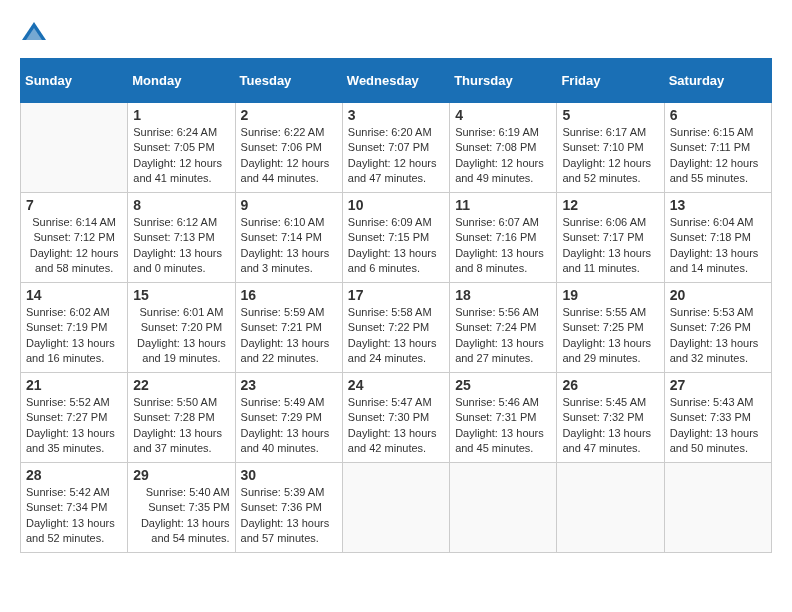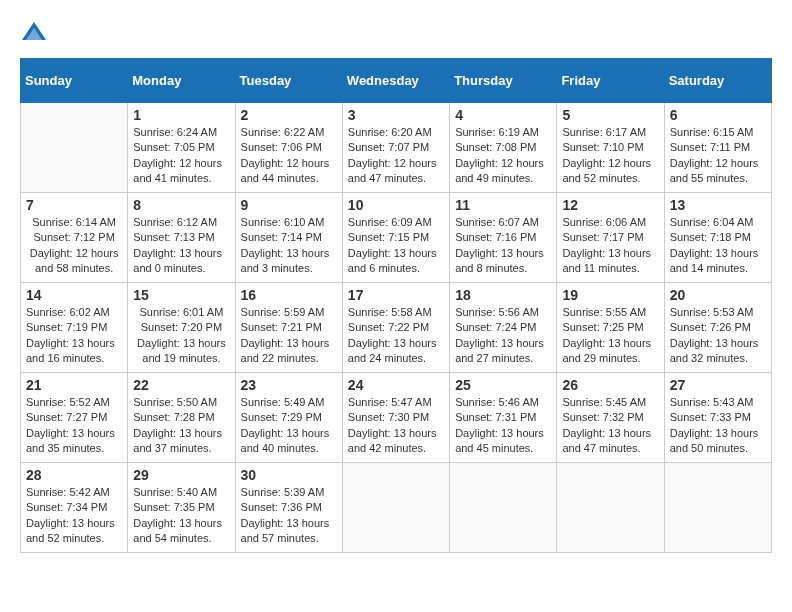--- a/index.html
+++ b/index.html
@@ -324,21 +324,21 @@
       <tr>
         <td>
           <span class="day-number">28</span>
           <div class="day-info" style="white-space: pre-line;">Sunrise: 5:42 AM
 Sunset: 7:34 PM
 Daylight: 13 hours
 and 52 minutes.</div>
         </td>
         <td>
           <span class="day-number">29</span>
-          <div class="day-info" style="white-space: pre-line;">Sunrise: 5:40 AM
+          <div class="day-info" style="white-space: pre-line; text-align: right;">Sunrise: 5:40 AM
 Sunset: 7:35 PM
 Daylight: 13 hours
 and 54 minutes.</div>
         </td>
         <td>
           <span class="day-number">30</span>
           <div class="day-info" style="white-space: pre-line;">Sunrise: 5:39 AM
 Sunset: 7:36 PM
 Daylight: 13 hours
 and 57 minutes.</div>

